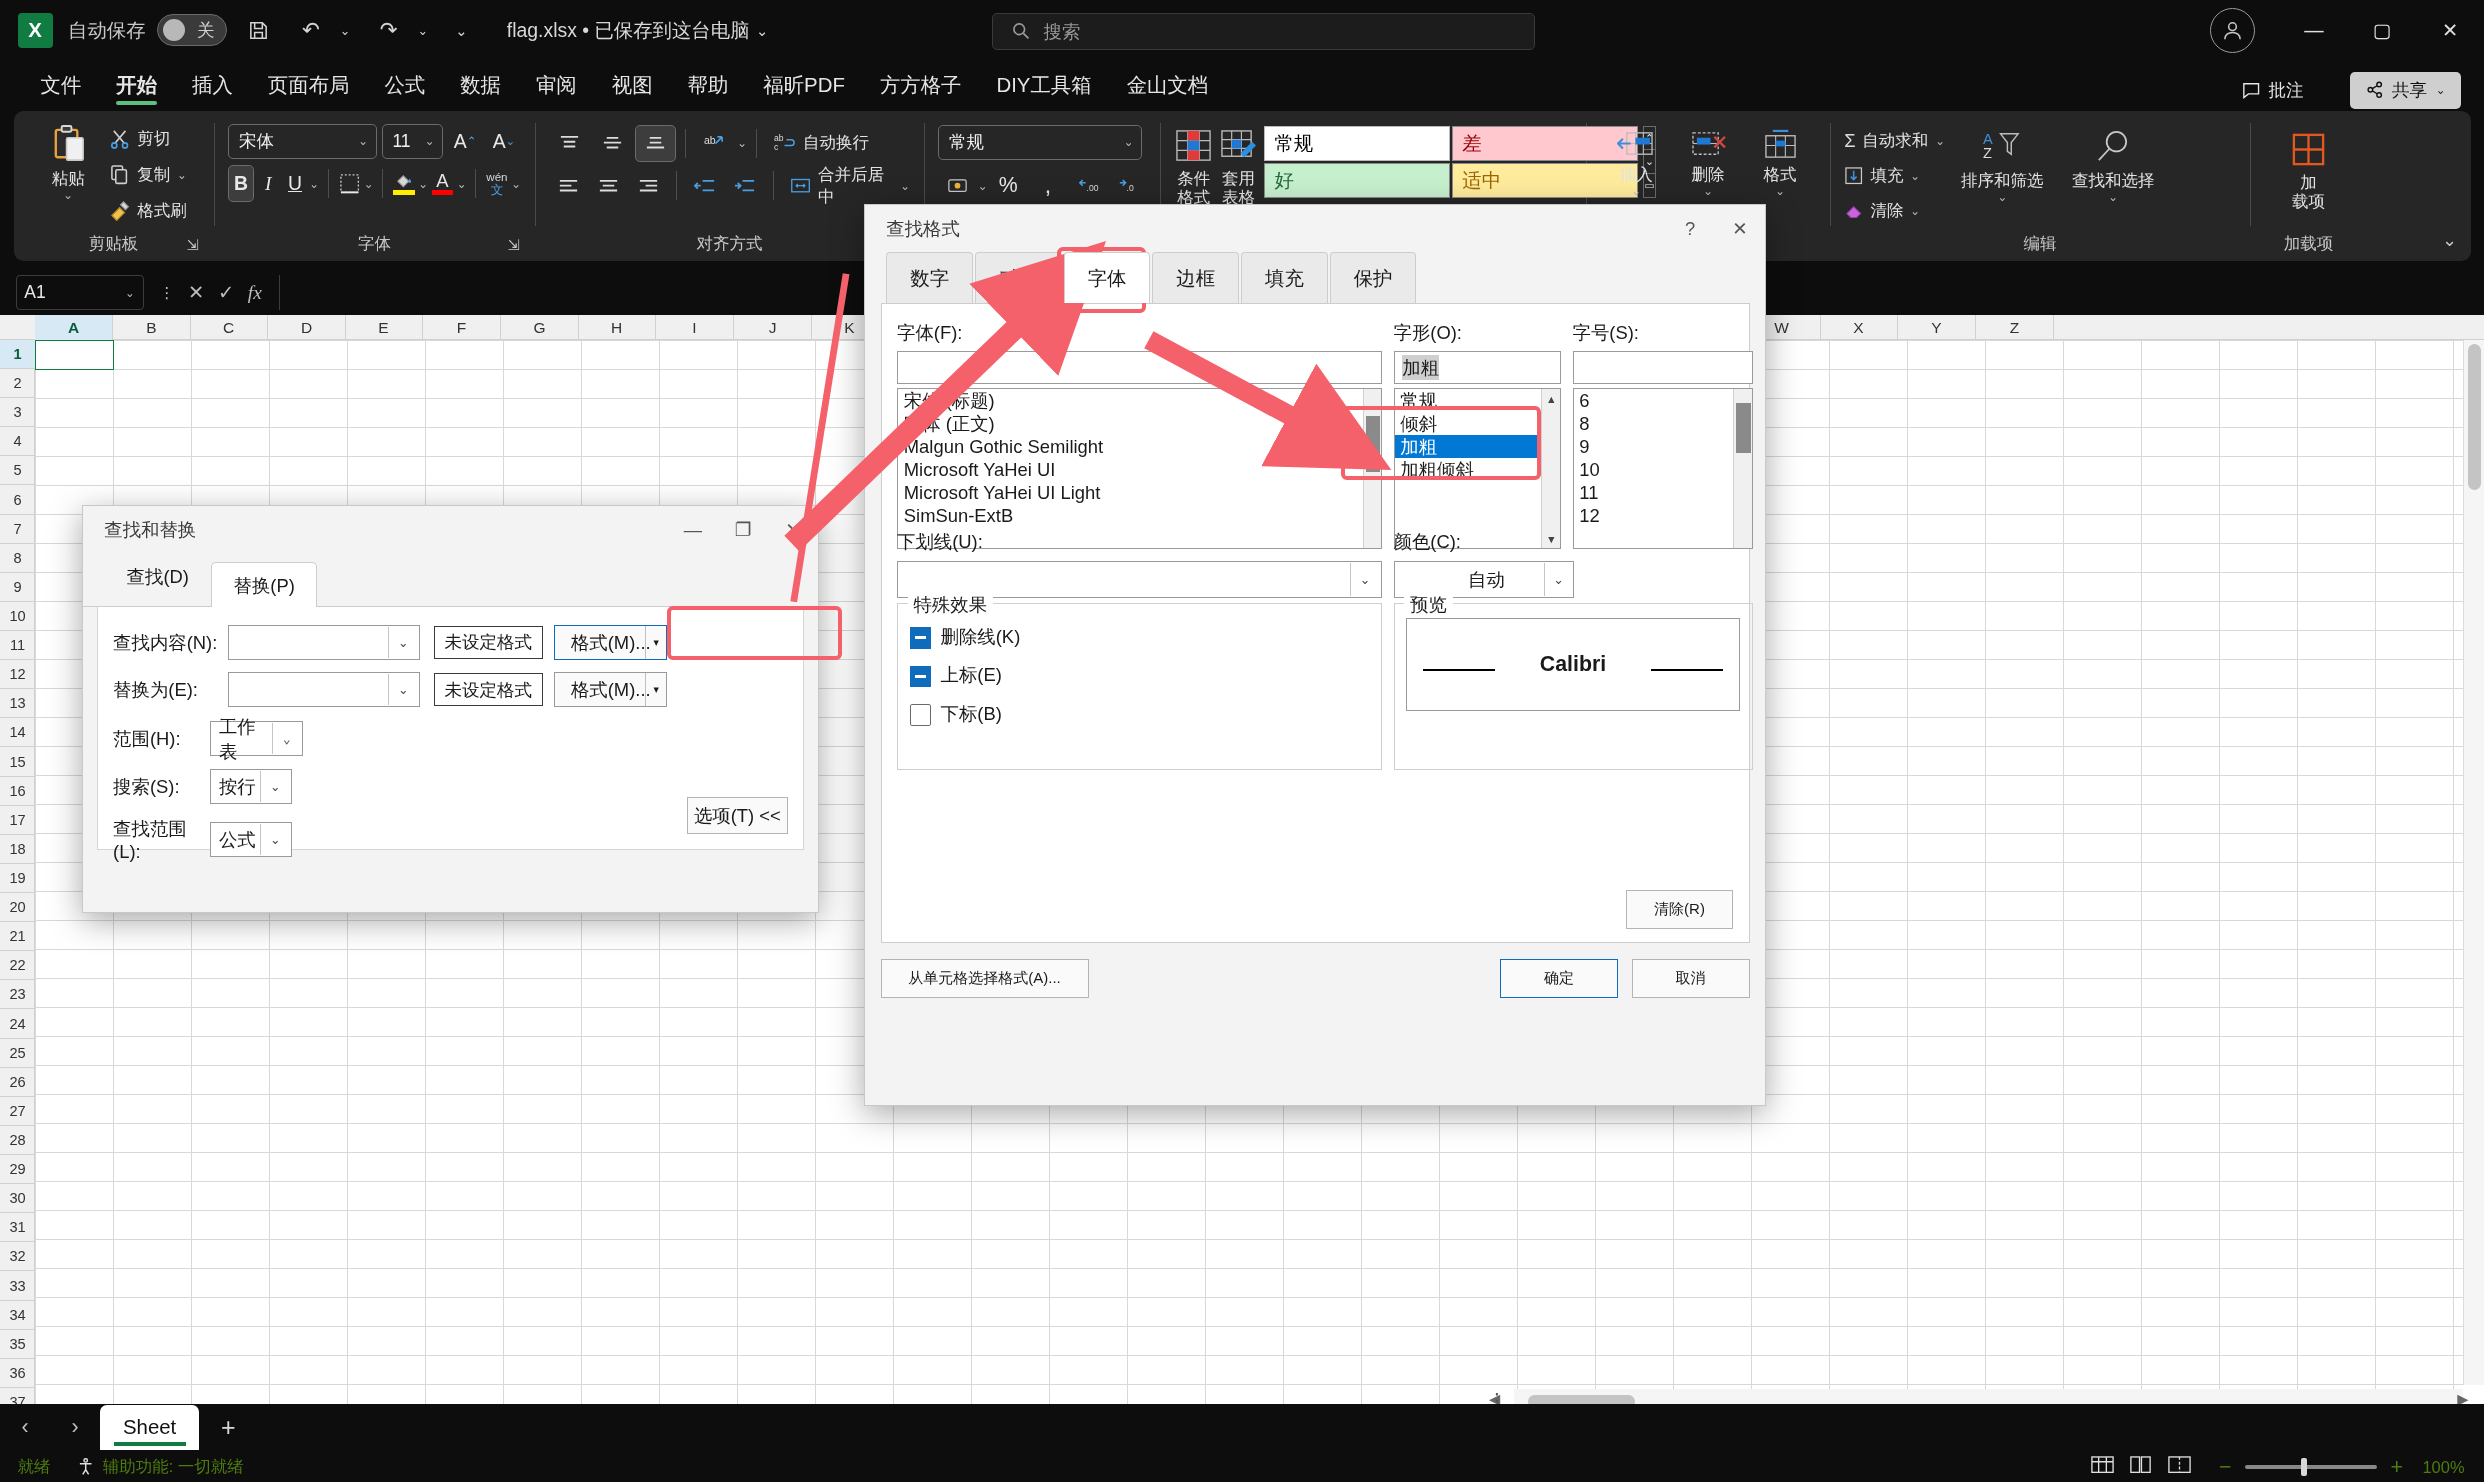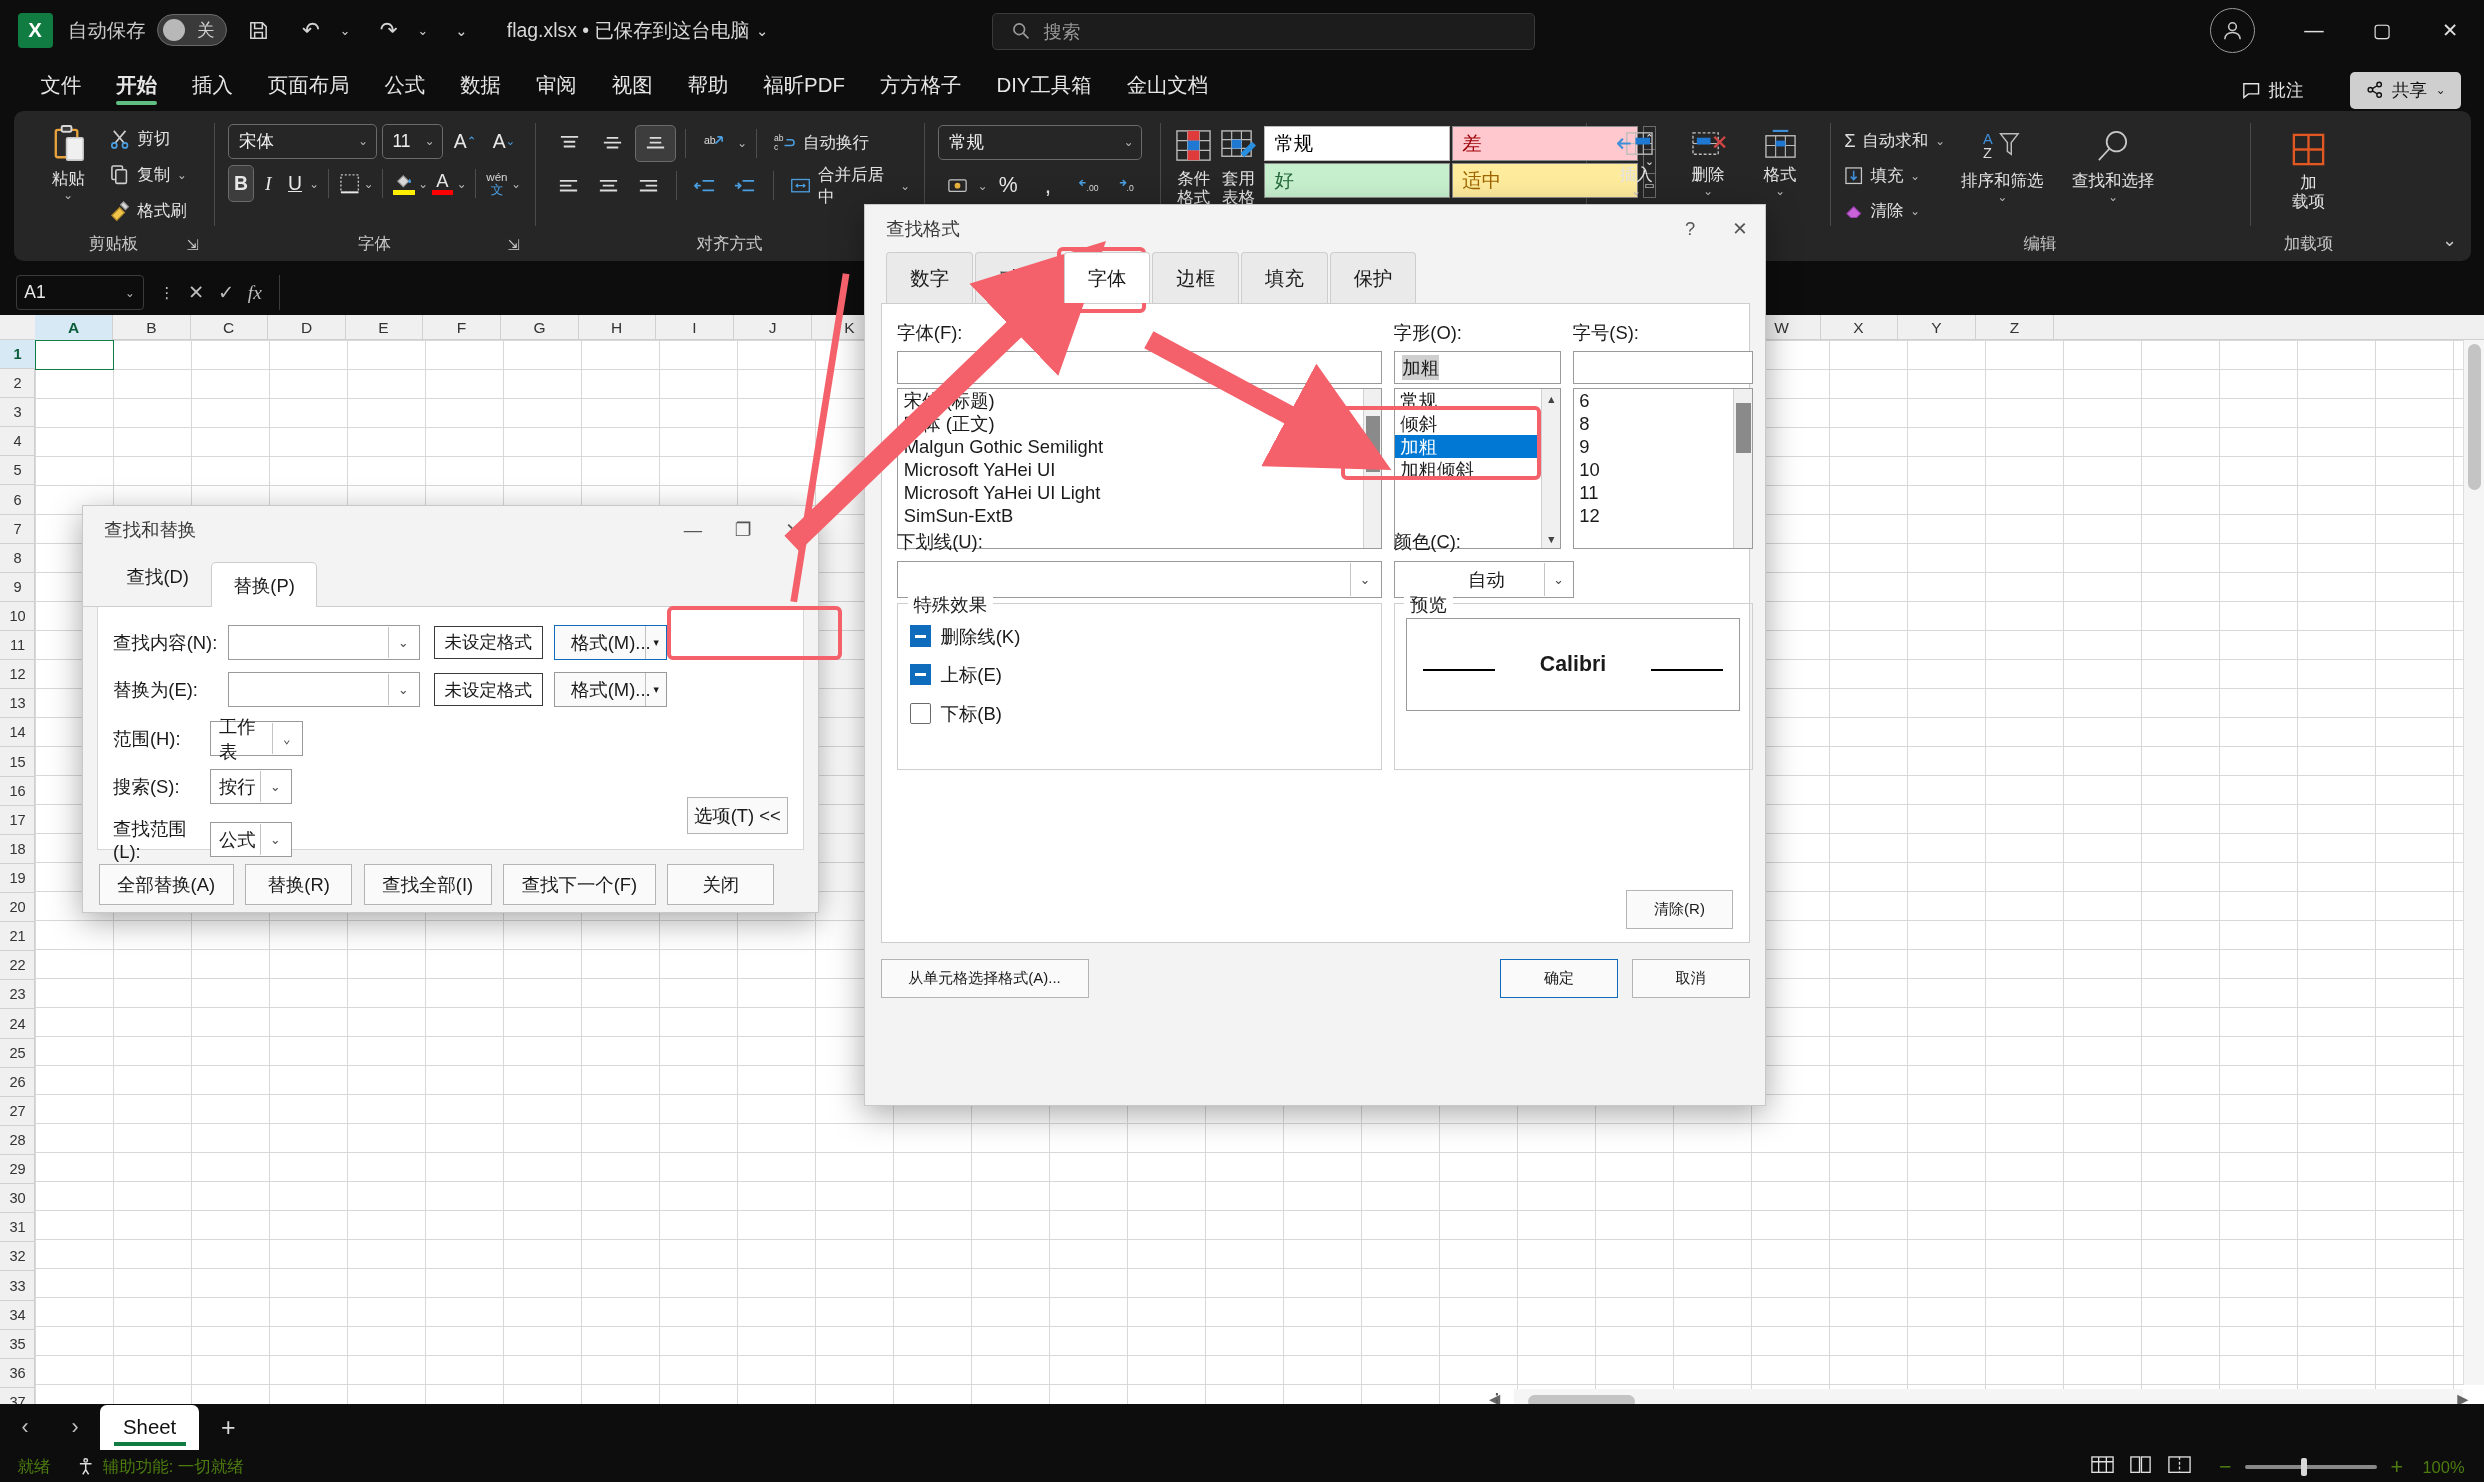--- a/index.html
+++ b/index.html
@@ -98,21 +98,21 @@
   .dlg-body { background:#fff; margin:0 13.6px 0 13.6px; border:1px solid #d6d6d6; border-top:none; padding:17.5px 15.5px 13.6px 15.5px; position:relative; height:243px; }
   .fr-row { display:flex; align-items:center; margin-bottom:12.6px; }
   .fr-lab { width:115px; font-size:18.4px; }
   .combo { height:35px; border:1px solid #9a9a9a; background:#fff; display:flex; align-items:center; justify-content:space-between; padding:0 1.9px 0 7.8px; font-size:18.4px; }
   .combo .arrow { width:29px; height:31px; display:flex; align-items:center; justify-content:center; border-left:1px solid #c4c4c4; color:#444; font-size:12.6px; }
   .nofmt { width:109px; height:33px; border:1px solid #3a3a3a; background:#fff; display:flex; align-items:center; justify-content:center; font-size:17.5px; margin-left:13.6px; }
   .fmtbtn { height:35px; width:113px; border:1px solid #9a9a9a; background:#fafafa; display:flex; align-items:center; justify-content:center; font-size:18.4px; margin-left:11.6px; position:relative; }
   .fmtbtn .sp { position:absolute; right:0; top:0; bottom:0; width:21.3px; border-left:1px solid #c0c0c0; display:flex; align-items:center; justify-content:center; font-size:10.7px; }
   .fmtbtn.focus { border:1.9px solid #0f6cbd; }
   .chk { width:19.4px; height:19.4px; border:1px solid #6a6a6a; background:#fff; display:inline-block; vertical-align:middle; }
-  .cbrow { display:flex; align-items:center; gap:9.7px; margin-bottom:11.6px; font-size:18.4px; }
+  .cbrow { display:flex; align-items:flex-end; gap:9.7px; margin-bottom:11.6px; font-size:18.4px; }
   .optbtn { position:absolute; right:15.5px; bottom:15.5px; width:101px; height:37px; border:1px solid #b4b4b4; background:#fafafa; display:flex; align-items:center; justify-content:center; font-size:18.4px; }
   .dlg-footer { display:flex; gap:11.6px; padding:13.6px 15.5px; }
   .fbtn { height:41px; padding:0 17.5px; min-width:107px; border:1px solid #b4b4b4; background:#fafafa; display:flex; align-items:center; justify-content:center; font-size:18.4px; }
 
   
   #findformat { left:864px; top:204px; width:902px; height:902px; }
   .ff-tabs { display:flex; padding-left:21.3px; }
   .ff-tab { padding:11.6px 23px; font-size:19.4px; background:#eaeaea; border:1px solid #cdcdcd; border-bottom:none; margin-right:1.9px; border-radius:3.9px 3.9px 0 0; }
   .ff-tab.active { background:#fff; position:relative; z-index:3; }
   .ff-body { background:#fff; margin:0 15.5px; border:1px solid #cdcdcd; height:640px; position:relative; padding:15.5px; }
@@ -777,27 +777,20 @@
             <span class="fr-lab" style="width:97px;">查找范围(L):</span>
             <div class="combo" style="width:82px;">
               <span>公式</span>
               <span class="arrow">⌄</span>
             </div>
           </div>
         </div>
       </div>
       <div class="optbtn">选项(T) &lt;&lt;</div>
     </div>
-    <div class="dlg-footer">
-      <div class="fbtn">全部替换(A)</div>
-      <div class="fbtn">替换(R)</div>
-      <div class="fbtn">查找全部(I)</div>
-      <div class="fbtn">查找下一个(F)</div>
-      <div class="fbtn">关闭</div>
-    </div>
   </div>
 
   <div class="dlg" id="findformat">
     <div class="dlg-tb">
       <span>查找格式</span>
       <div class="dlg-tb-btns">
         <span>?</span>
         <span>✕</span>
       </div>
     </div>

